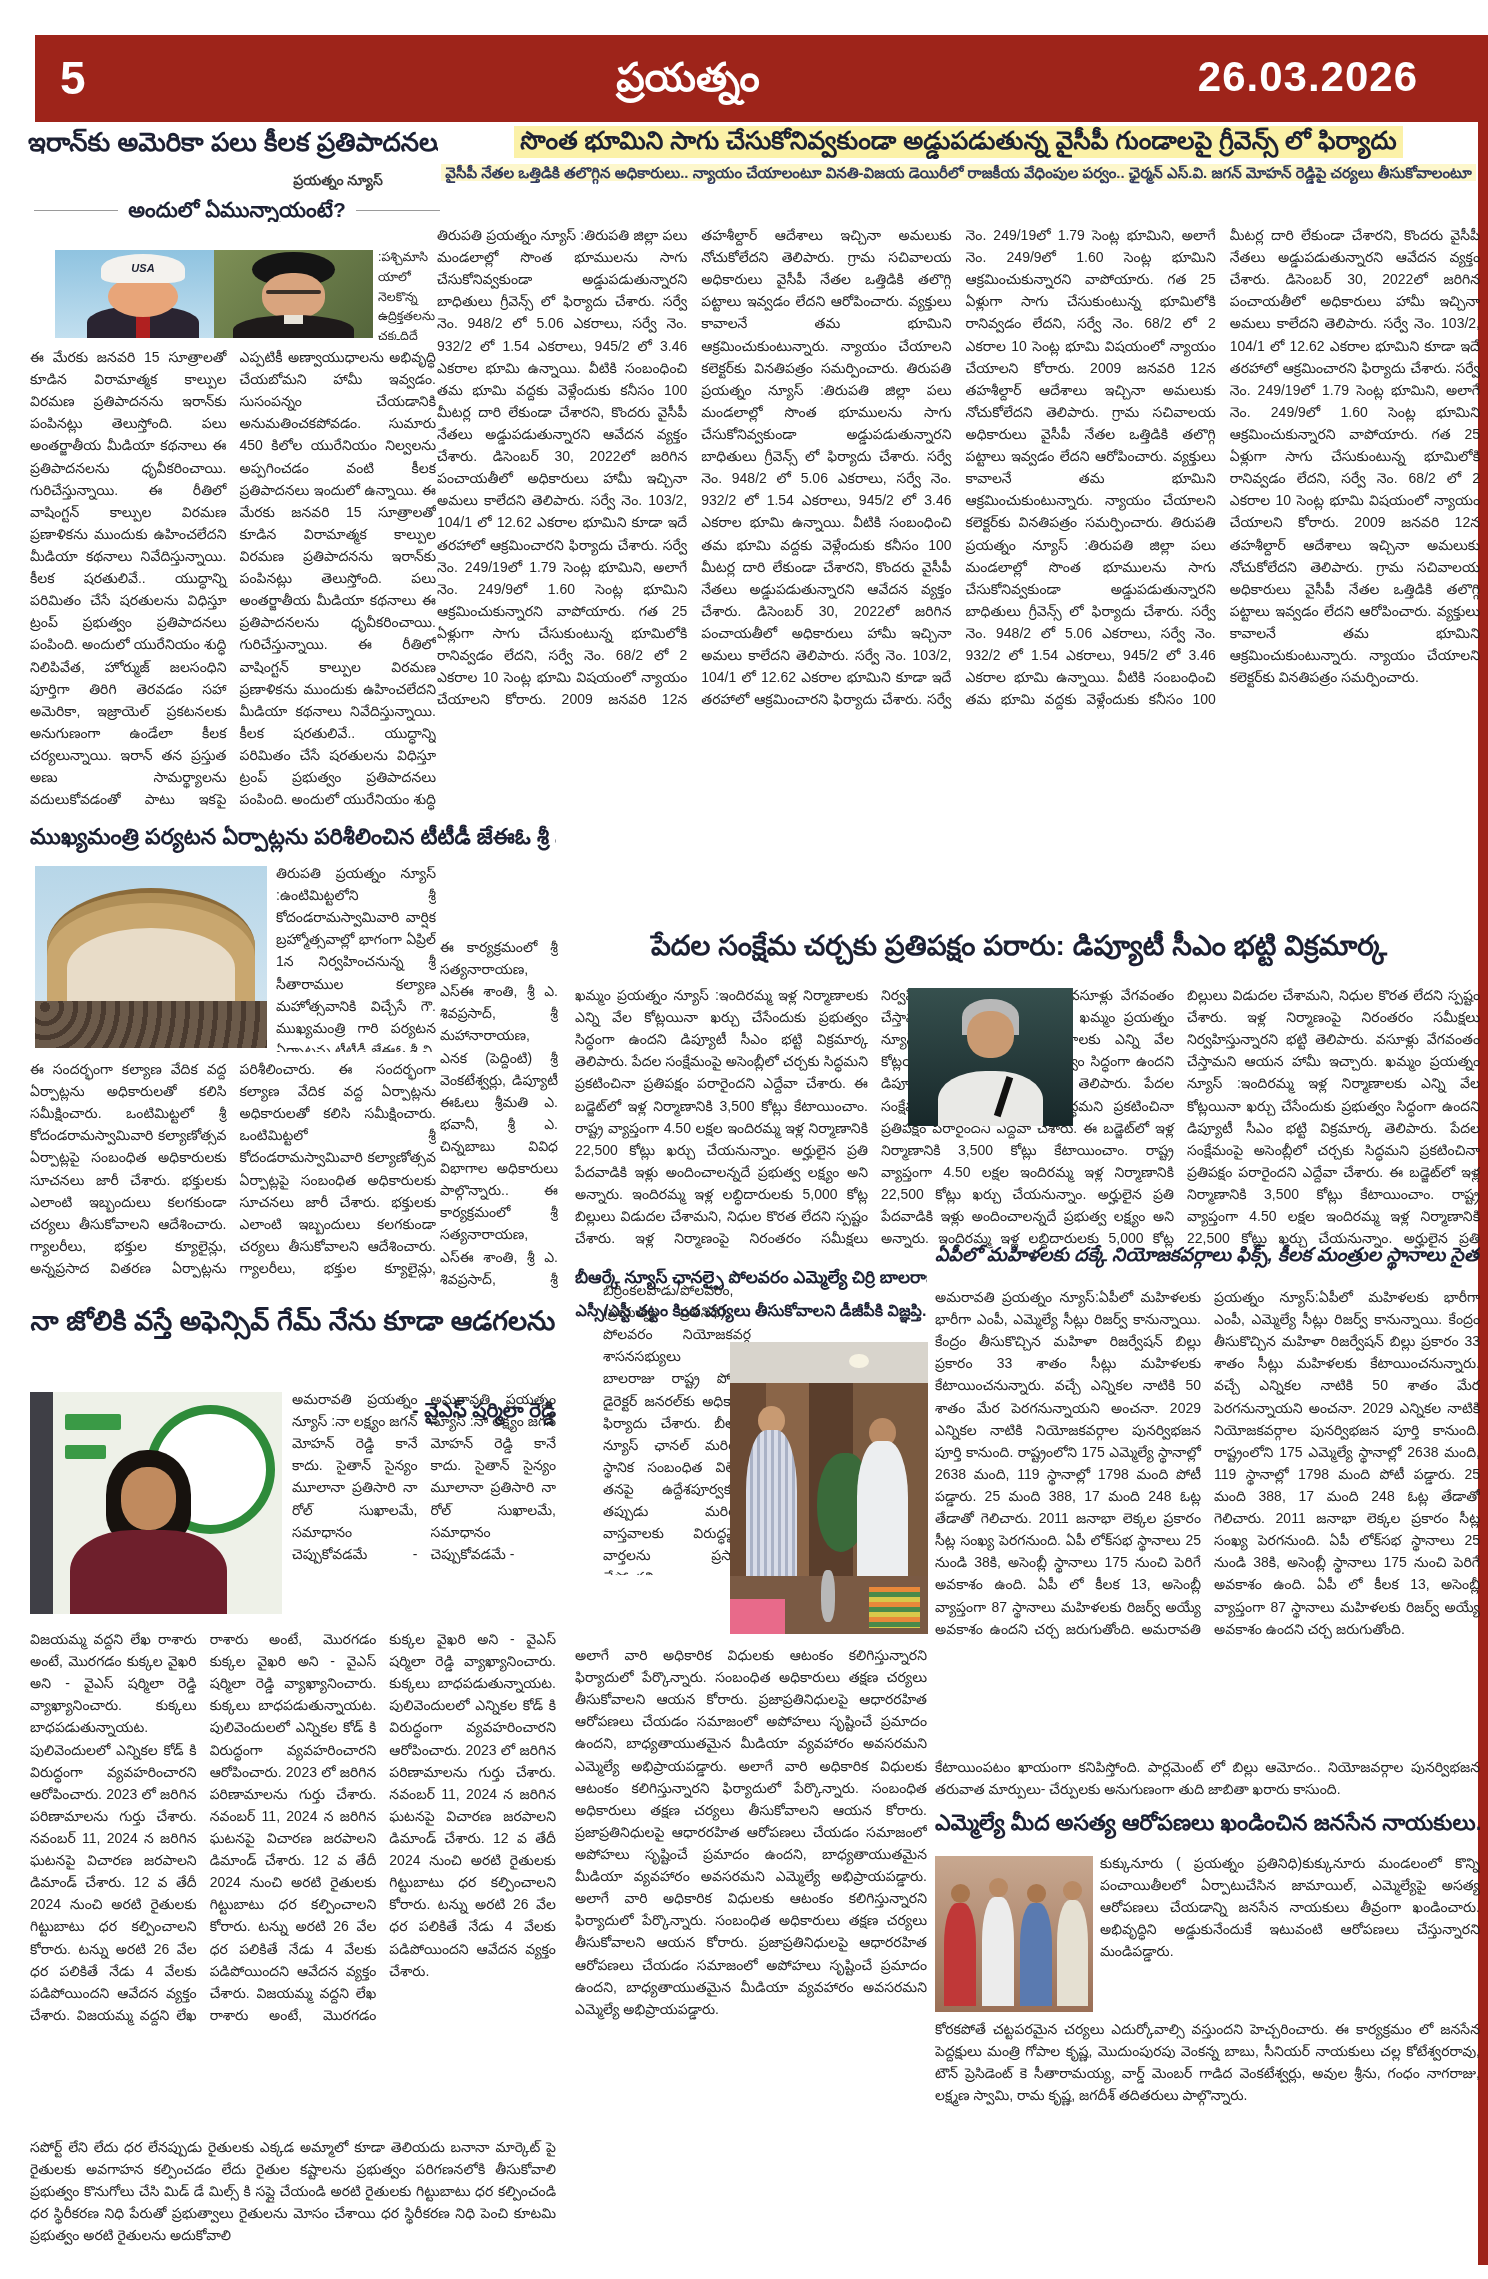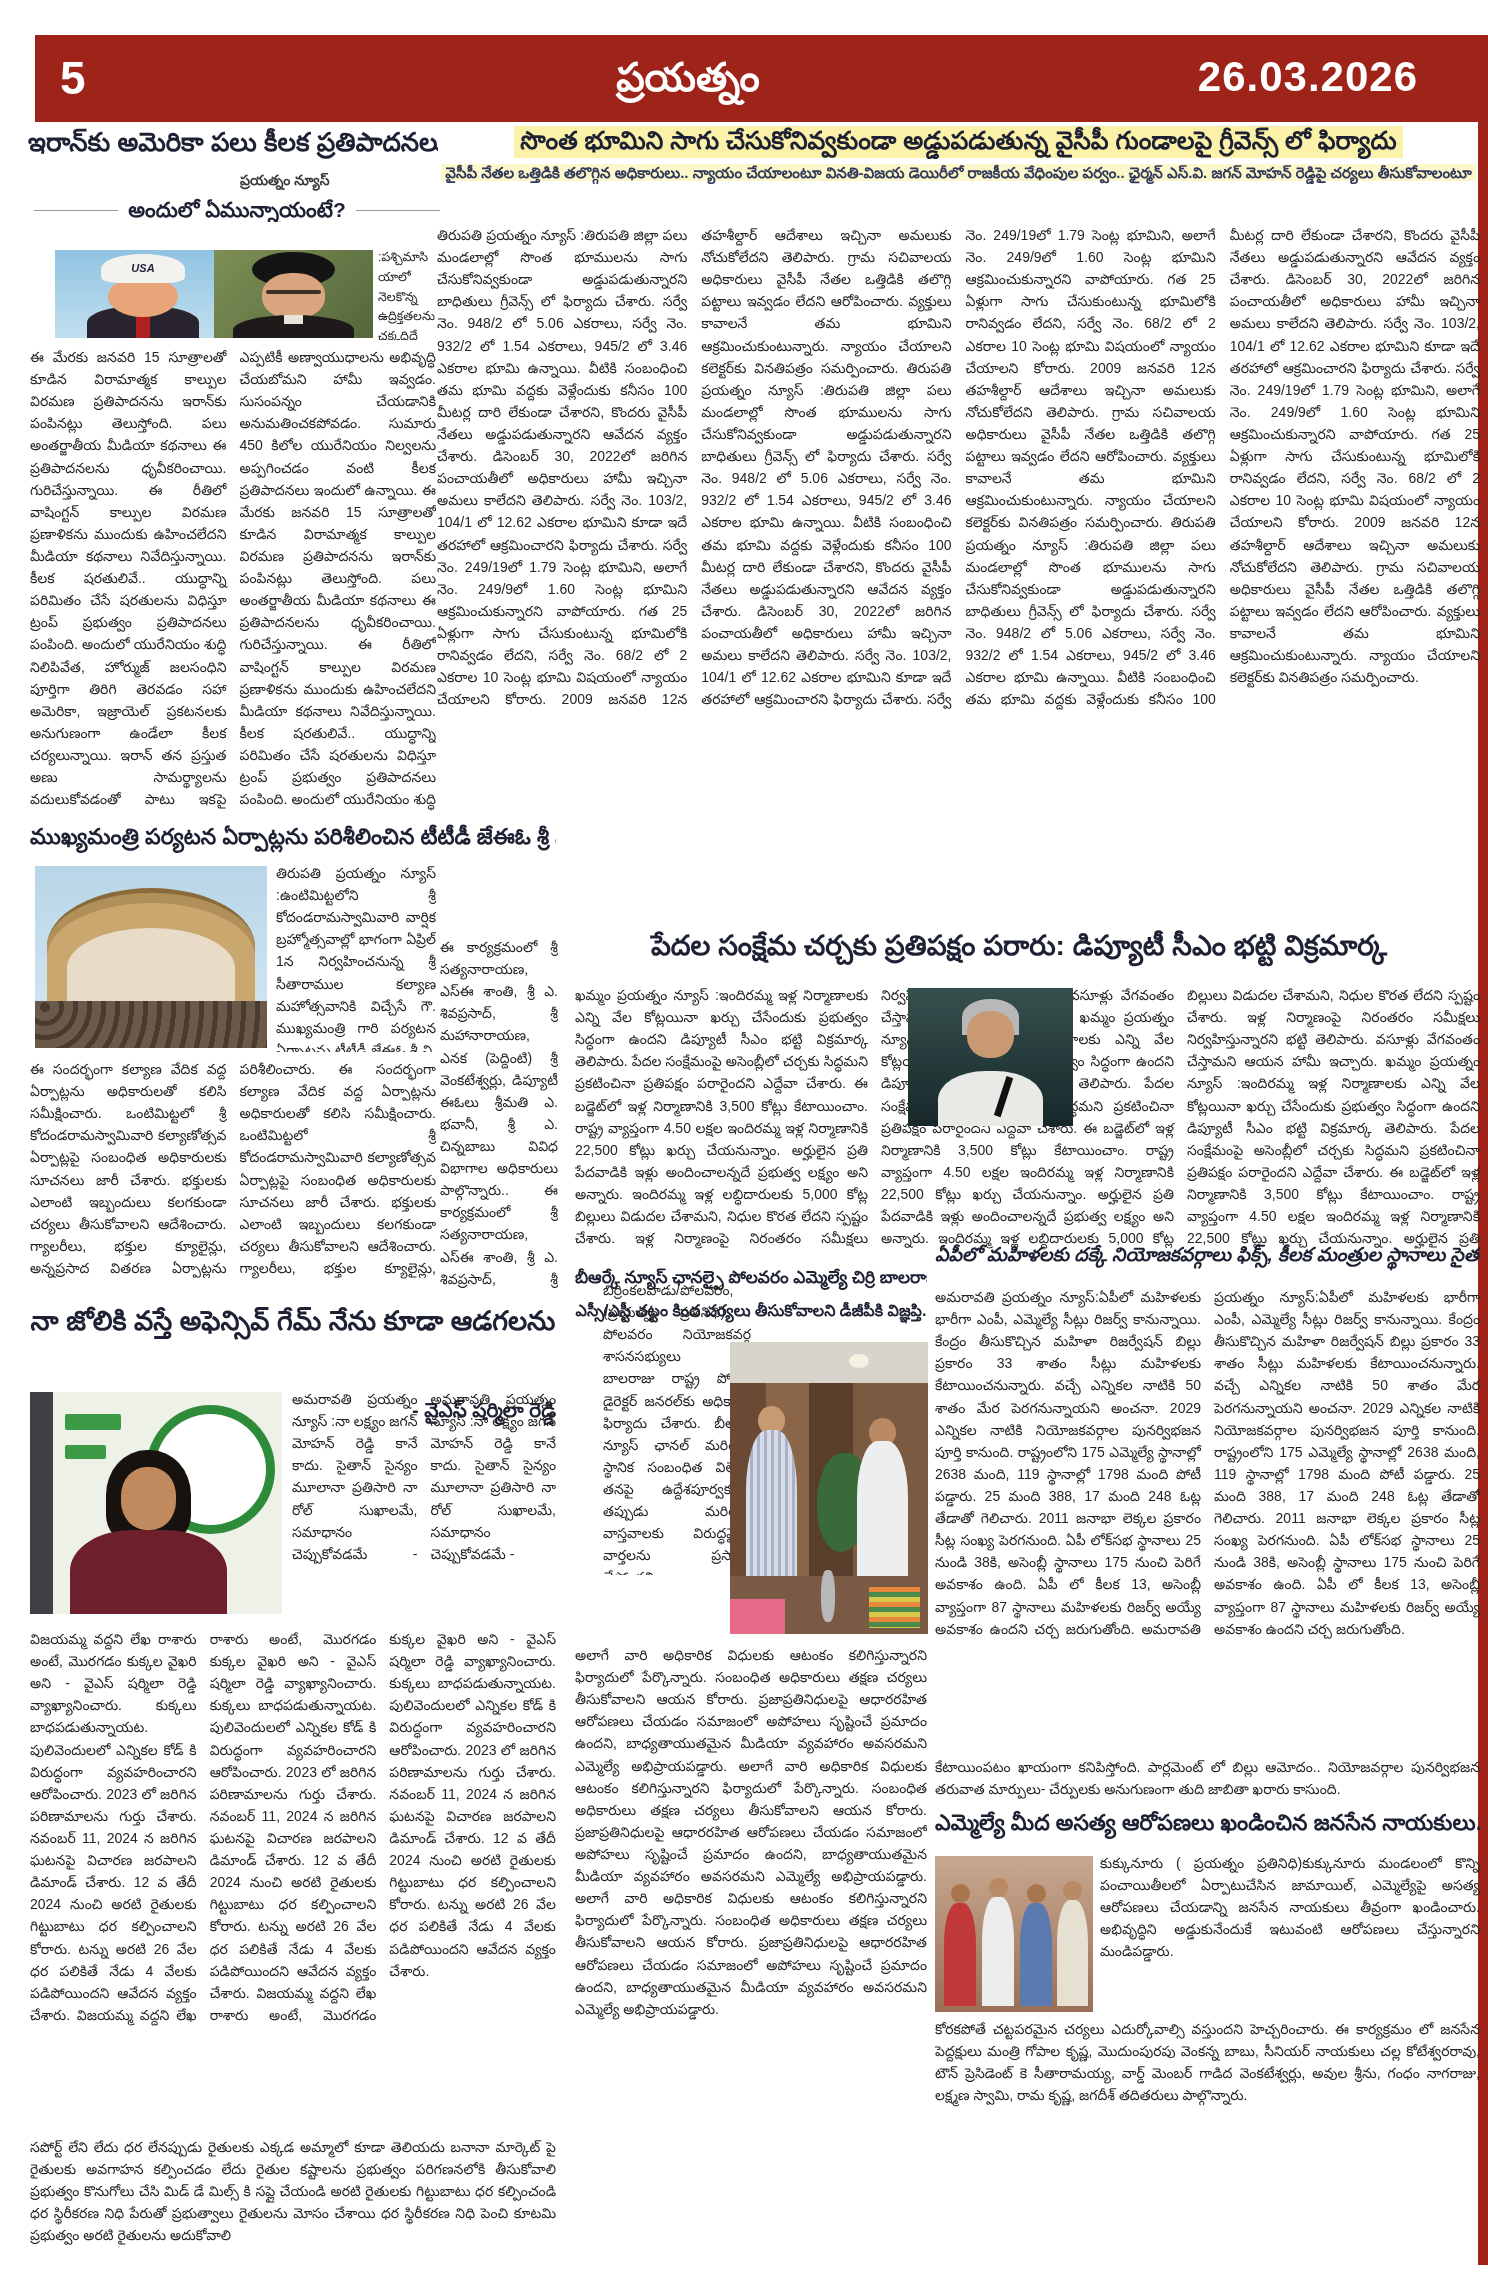--- a/index.html
+++ b/index.html
@@ -11,21 +11,21 @@
   .pgnum{color:#fff;font-weight:bold;font-size:46px;}
   .masthead{color:#fff;font-weight:bold;font-size:40px;text-align:center;}
   .issuedate{color:#fff;font-weight:bold;font-size:42px;letter-spacing:1px;}
   .redstrip{background:#9e241a;}
   
   .hl-xl{font-weight:bold;color:#1d2133;text-align:center;line-height:1.15;overflow:hidden;}
   .hl-yellow{background:#fbf1a8;padding:4px 6px;box-decoration-break:clone;-webkit-box-decoration-break:clone;}
   .subline{font-weight:bold;color:#30395a;text-align:center;overflow:hidden;}
   .subline .hl2{background:#fdf7cc;padding:0 4px;box-decoration-break:clone;-webkit-box-decoration-break:clone;}
   .byline{font-weight:bold;color:#1d2133;text-align:right;font-size:20px;}
-  .dateline{font-weight:bold;color:#3a3a3a;font-size:14px;text-align:left;}
+  .dateline{font-weight:bold;color:#3a3a3a;font-size:14px;text-align:center;}
   .subhead-rule{display:flex;align-items:center;gap:10px;}
   .subhead-rule::before,.subhead-rule::after{content:"";flex:1;height:1px;background:#9a9a9a;}
   
   .bodytxt{font-size:14px;line-height:1.58;color:#242424;text-align:justify;
            overflow:hidden;word-break:break-word;}
   .cols2{column-count:2;column-gap:13px;}
   .cols3{column-count:3;column-gap:13px;}
   .cols4{column-count:4;column-gap:14px;}
   
   .photo{overflow:hidden;background:#ccc;}

